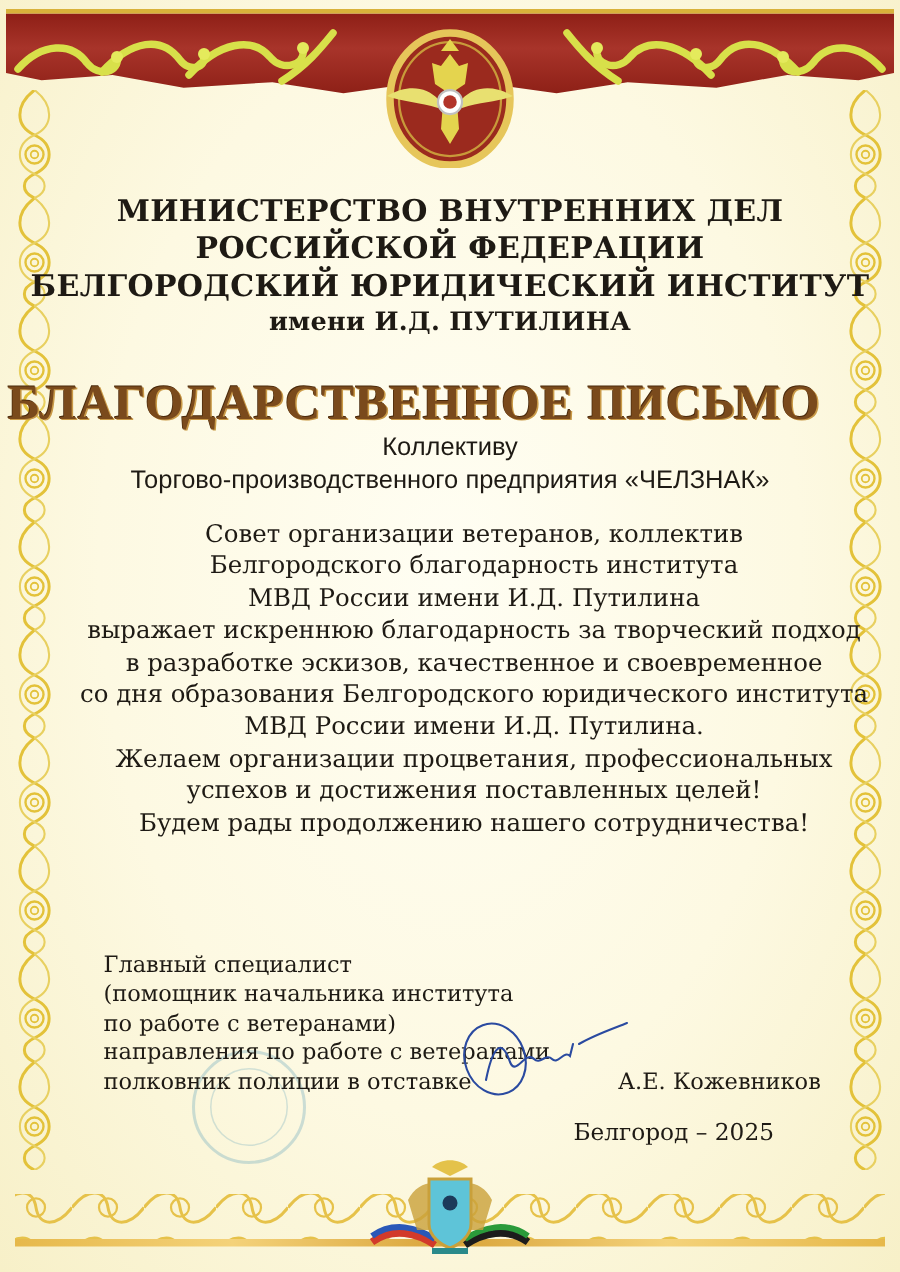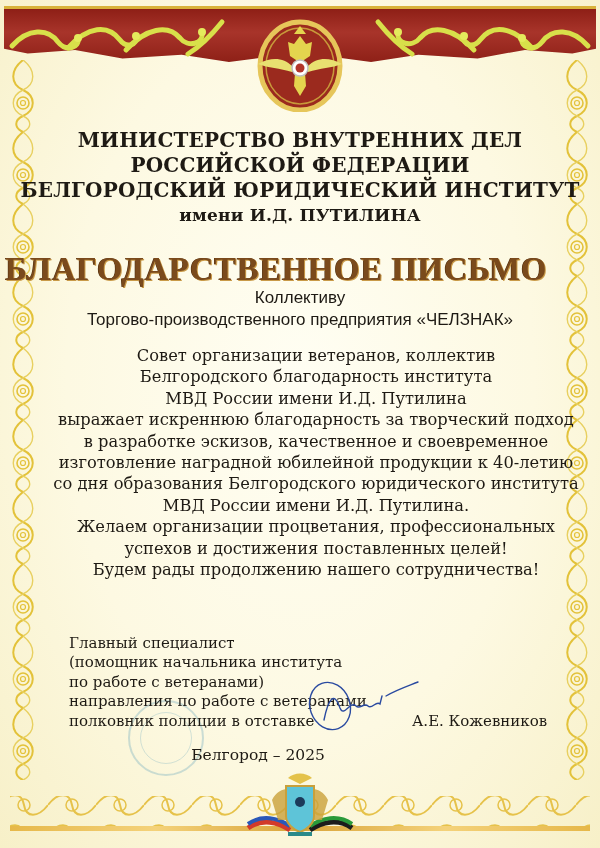--- a/index.html
+++ b/index.html
@@ -83,21 +83,21 @@
       font-size: 15px; line-height: 19.4px;
     }
     .signature-block .line { display: block; white-space: nowrap; }
     .signer-name {
       position: absolute; left: 412px; top: 712px; font-size: 15px; white-space: nowrap;
     }
     .signature-scrawl {
       position: absolute; left: 300px; top: 660px; width: 120px; height: 80px;
     }
     .place-date {
-      position: absolute; left: 0; top: 746px; width: 516px; text-align: center;
+      position: absolute; left: 0; top: 746px; width: 516px; text-align: right;
       font-size: 15.5px; white-space: nowrap;
     }
   </style>
 </head>
 <body>
 
 <div class="paper"></div>
 
 <div class="top-banner"></div>
 <svg class="banner-scroll left" viewBox="0 0 220 40">
@@ -189,21 +189,20 @@
   <span class="line">Коллективу</span>
   <span class="line">Торгово-производственного предприятия «ЧЕЛЗНАК»</span>
 </div>
 
 <div class="body-text">
   <span class="line">Совет организации ветеранов, коллектив</span>
   <span class="line">Белгородского благодарность института</span>
   <span class="line">МВД России имени И.Д. Путилина</span>
   <span class="line">выражает искреннюю благодарность за творческий подход</span>
   <span class="line">в разработке эскизов, качественное и своевременное</span>
-  <span class="line">изготовление наградной юбилейной продукции к 40-летию</span>
   <span class="line">со дня образования Белгородского юридического института</span>
   <span class="line">МВД России имени И.Д. Путилина.</span>
   <span class="line">Желаем организации процветания, профессиональных</span>
   <span class="line">успехов и достижения поставленных целей!</span>
   <span class="line">Будем рады продолжению нашего сотрудничества!</span>
 </div>
 
 <div class="signature-block">
   <span class="line">Главный специалист</span>
   <span class="line">(помощник начальника института</span>

